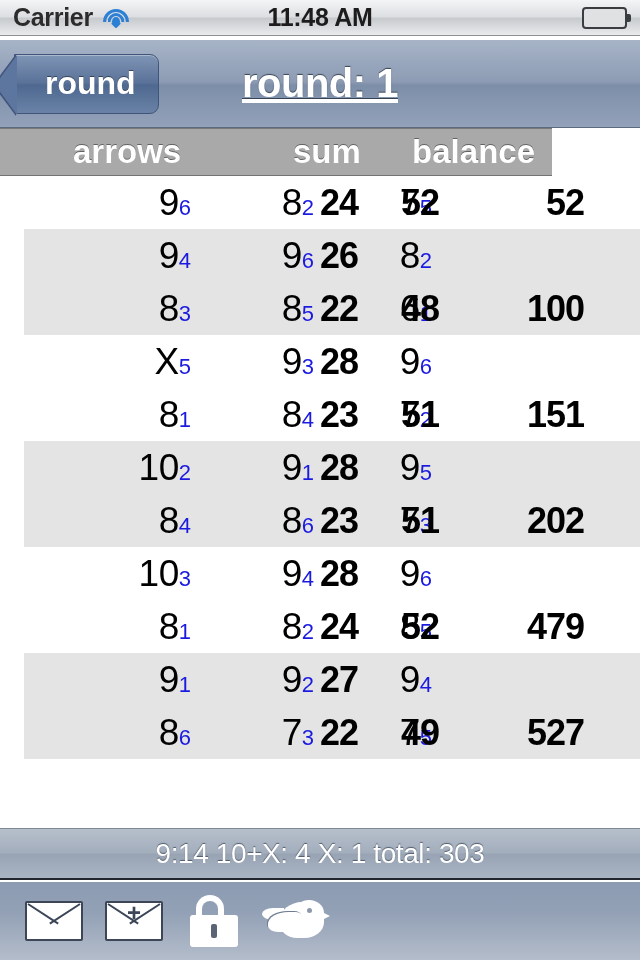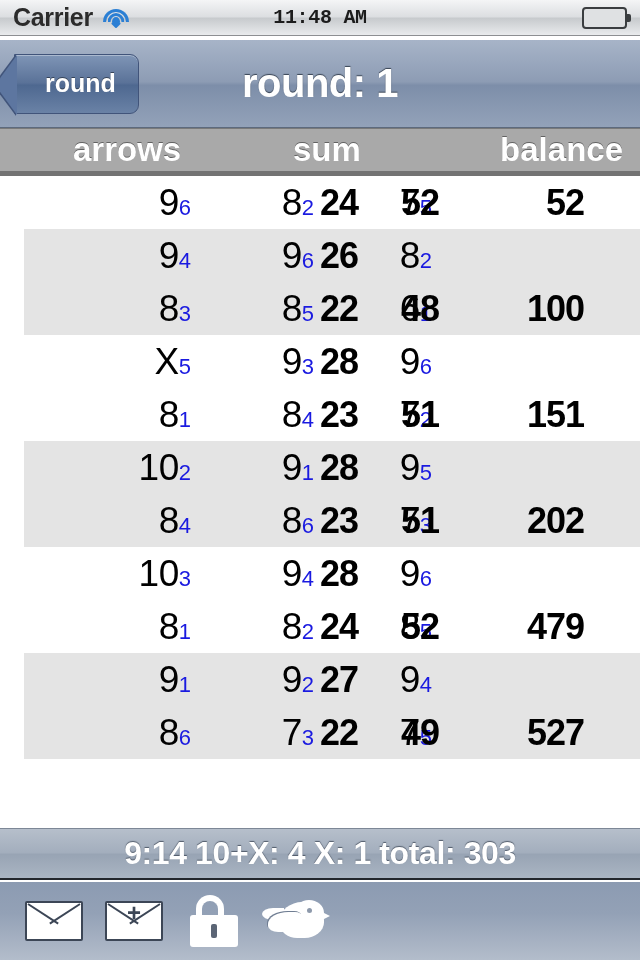--- a/index.html
+++ b/index.html
@@ -20,21 +20,21 @@
   .sb-left{ display:flex; align-items:center; gap:9px; padding-left:13px; width:34%; }
   .carrier{ font-size:25px; font-weight:bold; color:#2b2b2b; letter-spacing:-.3px; }
   .wifi{ position:relative; width:28px; height:20px; }
   .wifi i{ position:absolute; display:block; border:3.3px solid #2b7fd4; border-bottom:none;
            border-radius:50% 50% 0 0 / 100% 100% 0 0; left:50%; transform:translateX(-50%); }
   .wifi i:nth-child(1){ width:26px; height:13px; top:1px; }
   .wifi i:nth-child(2){ width:17px; height:9px;  top:5px; }
   .wifi i:nth-child(3){ width:8px;  height:5px;  top:9px; }
   .wifi b{ position:absolute; left:50%; transform:translateX(-50%) rotate(45deg);
            bottom:1px; width:7px; height:7px; background:#2b7fd4; border-radius:1px; }
-  .sb-mid{ flex:1; text-align:center; font-size:20px; font-weight:bold; color:#1c1c1c; letter-spacing:-.3px;font-family:Liberation Mono, monospace; }
+  .sb-mid{ flex:1; text-align:center; font-size:25px; font-weight:bold; color:#1c1c1c; letter-spacing:-.3px; }
   .sb-right{ width:34%; display:flex; justify-content:flex-end; align-items:center; padding-right:13px; }
   .battery{ position:relative; width:45px; height:22px; border:2px solid #3a3d40;
             border-radius:4px; background:#dfe1e3; padding:2px; }
   .battery .lvl{ height:100%; background:linear-gradient(to bottom,#a8e85a,#5fc417 55%,#72cf28); border-radius:1px; }
   .battery .cap{ position:absolute; right:-6px; top:5px; width:4px; height:8px;
                  background:#3a3d40; border-radius:0 2px 2px 0; }
 
   
   .navbar{
     position:absolute; top:40px; left:0; width:640px; height:88px;
@@ -53,33 +53,34 @@
   .backbtn::before{
     content:""; position:absolute; left:-22px; top:-1px;
     width:0; height:0; border:31px solid transparent;
     border-right:23px solid #41547a; border-left:none;
   }
   .backbtn::after{
     content:""; position:absolute; left:-20px; top:0;
     width:0; height:0; border:30px solid transparent;
     border-right:22px solid #5d76a0; border-left:none;
   }
-  .backbtn span{ position:relative; z-index:2; font-size:25px; font-weight:bold; color:#fff;
+  .backbtn span{ position:relative; z-index:2; font-size:32px; font-weight:bold; color:#fff;
                  text-shadow:0 -1px 0 rgba(0,0,0,.45); }
   .navtitle{
     position:absolute; left:0; right:0; text-align:center;
     font-size:40px; font-weight:bold; color:#fff;
     text-shadow:0 -1px 1px rgba(40,50,65,.85); letter-spacing:-.5px;
     pointer-events:none;
+    text-decoration:underline;
   }
 
   
   .thead{
-    position:absolute; top:128px; left:0; width:640px; height:48px;
-    background:#a9a9a9; border-top:1px solid #7a7a7a; border-bottom:5px solid #737373;
+    position:absolute; top:128px; left:0; width:552px; height:48px;
+    background:#a9a9a9; border-top:1px solid #7a7a7a; border-bottom:1px solid #737373;
   }
   .thead .h{
     position:absolute; top:50%; transform:translateY(-50%);
     font-size:33px; font-weight:bold; color:#fff;
     text-shadow:0 -1px 0 rgba(90,90,90,.9); white-space:nowrap;
   }
   .h-arrows { left:73px; }
   .h-sum    { left:293px; }
   .h-balance{ right:17px; }
 
@@ -111,21 +112,21 @@
   }
 
   
   .statusstrip{
     position:absolute; top:828px; left:0; width:640px; height:52px;
     background:linear-gradient(to bottom,#b6bfcb 0%,#a3aebd 48%,#98a4b4 52%,#aab5c3 100%);
     border-top:1px solid #7d8796; border-bottom:2px solid #23272d;
     display:flex; align-items:center; justify-content:center;
   }
   .statusstrip span{
-    font-size:32px; font-weight:bold; color:#fff; letter-spacing:-.4px;
+    font-size:28px; font-weight:normal; color:#fff; letter-spacing:-.4px;
     text-shadow:0 -1px 1px rgba(60,70,85,.8);
   }
 
   
   .toolbar{
     position:absolute; top:882px; left:0; width:640px; height:78px;
     background:linear-gradient(to bottom,#8c9bb2 0%,#93a1b6 40%,#a6b1c2 75%,#b3bdcb 100%);
     display:flex; align-items:center;
   }
   .tb-item{ width:80px; height:78px; display:flex; align-items:center; justify-content:center; cursor:pointer; }

